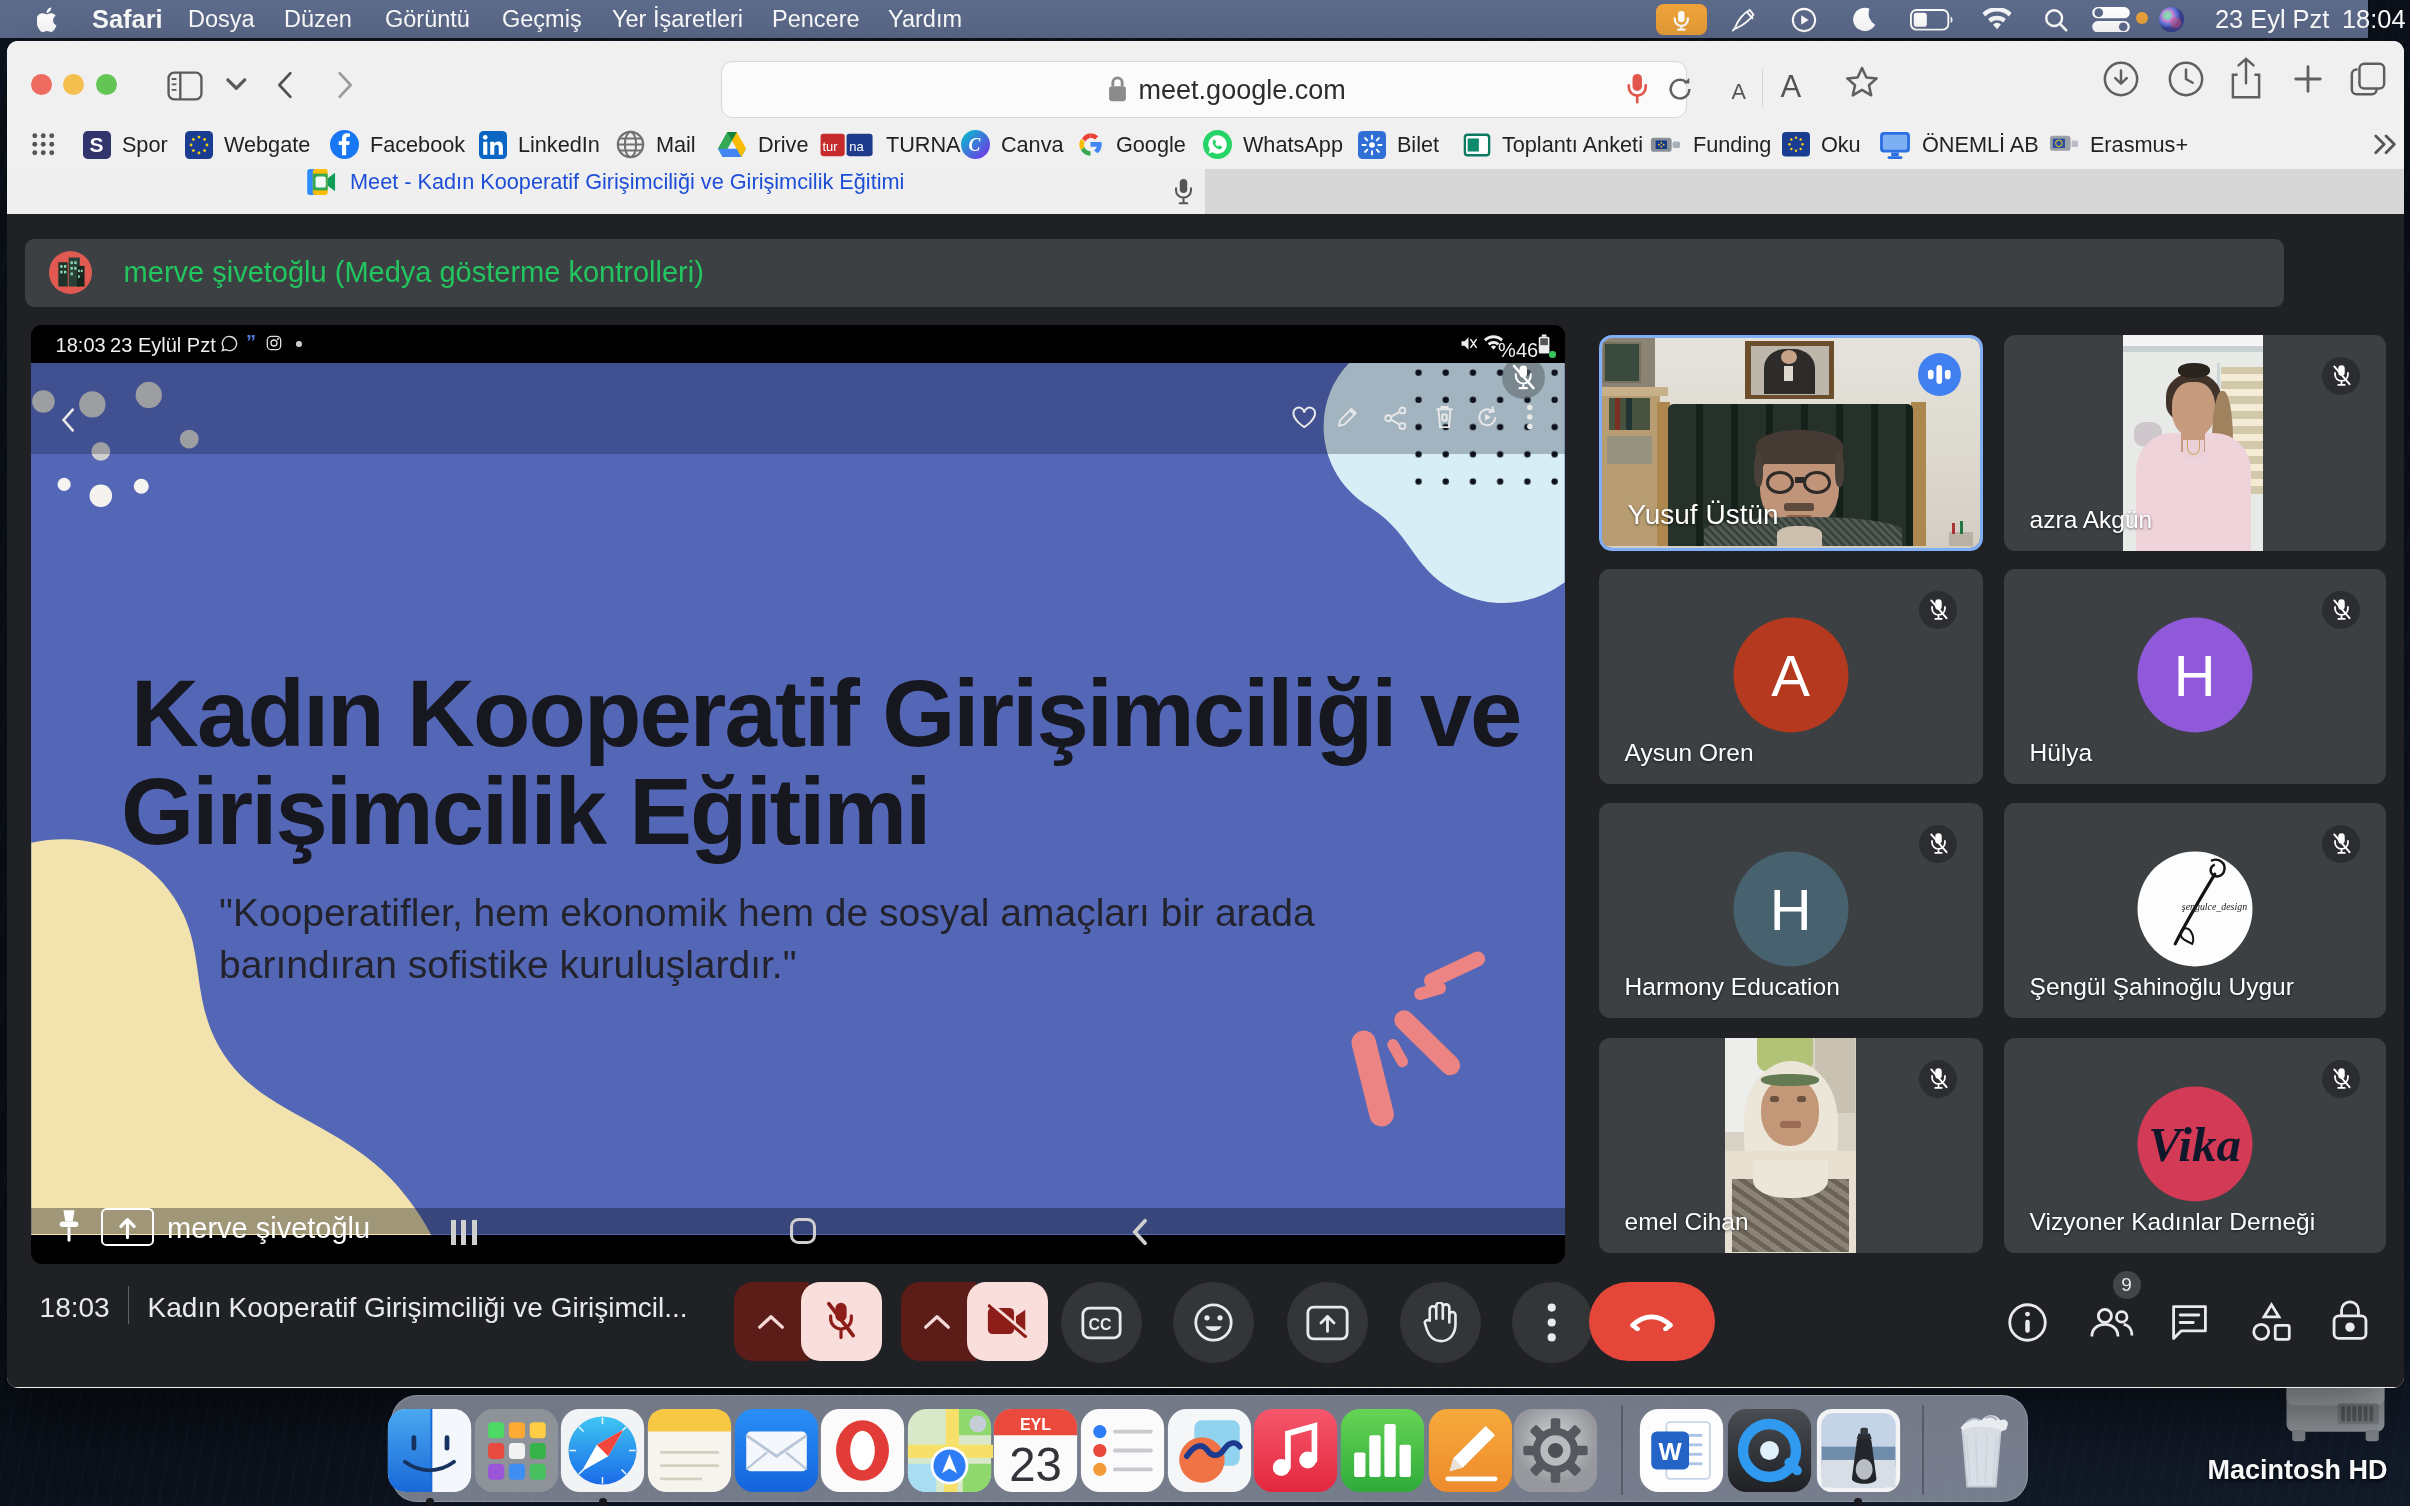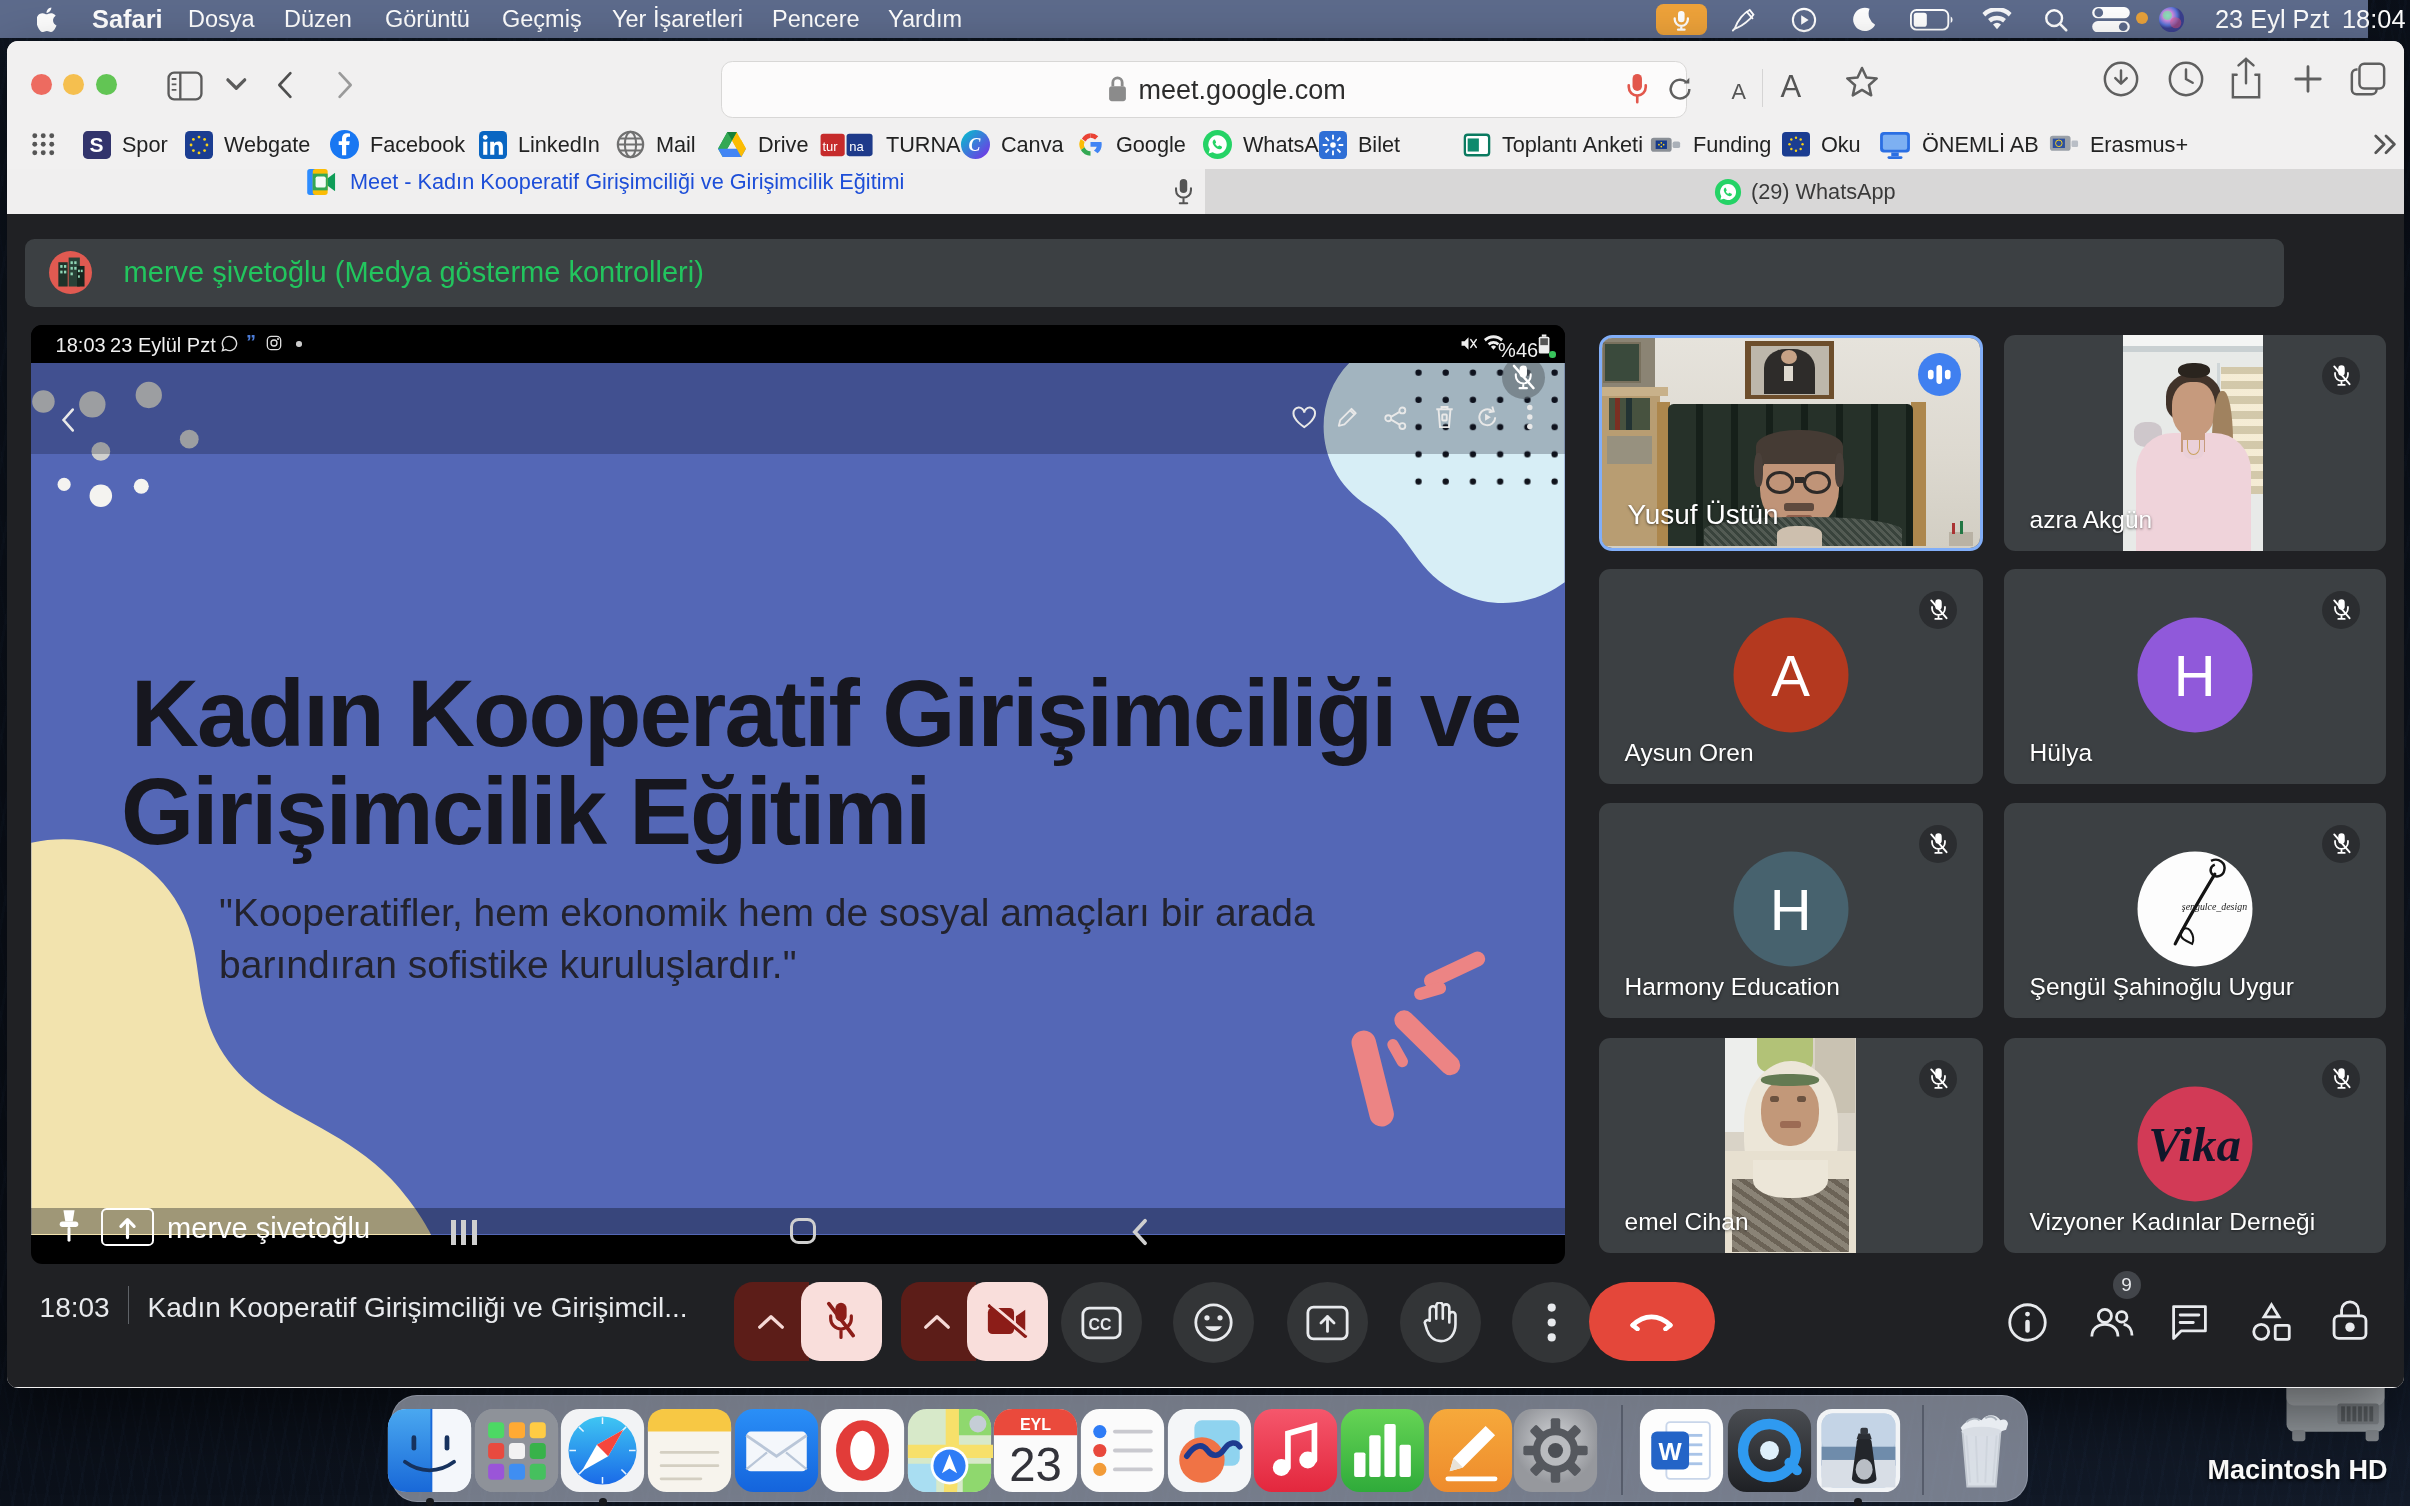--- a/index.html
+++ b/index.html
@@ -329,21 +329,21 @@
         <span>Google</span>
       </div>
     <div class="fav" style="left:1196px;">
         <svg width="29" height="29" viewBox="0 0 30 30">
           <circle cx="15" cy="15" r="15" fill="#25d366"></circle>
           <path d="M15 5.5a9.5 9.5 0 0 0-8 14.5l-1.2 4.2 4.3-1.1A9.5 9.5 0 1 0 15 5.5z" fill="#fff"></path>
           <path d="M11.4 9.9c.6-.1 1 0 1.2.6l.9 2c.1.3 0 .7-.2.9l-.8.9c.6 1.2 1.7 2.2 2.9 2.8l1-.9c.2-.2.6-.3.9-.1l2 1c.4.2.6.6.4 1-.3 1.2-1.5 2.1-2.8 1.9-3.3-.6-6.2-3.3-6.9-6.7-.2-1.2.5-2.5 1.4-3.4z" fill="#25d366"></path>
         </svg>
         <span>WhatsApp</span>
       </div>
-    <div class="fav" style="left:1312px;">
+    <div class="fav" style="left:1351px;">
         <svg width="28" height="28" viewBox="0 0 30 30">
           <rect width="30" height="30" rx="5" fill="#2f6fd6"></rect>
           <g fill="#fff">
             <circle cx="15" cy="15" r="3"></circle>
             <g stroke="#fff" stroke-width="2">
               <line x1="15" y1="4" x2="15" y2="9"></line>
               <line x1="15" y1="21" x2="15" y2="26"></line>
               <line x1="4" y1="15" x2="9" y2="15"></line>
               <line x1="21" y1="15" x2="26" y2="15"></line>
               <line x1="7" y1="7" x2="10.5" y2="10.5"></line>
@@ -428,28 +428,20 @@
           <rect x="9" y="8" width="11" height="12" rx="2" fill="#fff" opacity="0.95"></rect>
         </svg>
       <span>Meet - Kadın Kooperatif Girişimciliği ve Girişimcilik Eğitimi</span>
     </div>
     <svg class="abs" style="left:1166px;top:9.4px;" width="21" height="28" viewBox="0 0 22 30">
         <g fill="none" stroke="#555" stroke-width="2.2" stroke-linecap="round">
           <rect x="7" y="1" width="8" height="15" rx="4" fill="#555" stroke="none"></rect>
           <path d="M3 11v2a8 8 0 0 0 16 0v-2M11 21v6M7 27h8"></path>
         </g>
       </svg>
-    <div class="tab2">
-      <svg width="28" height="28" viewBox="0 0 30 30">
-          <circle cx="15" cy="15" r="14" fill="#25d366"></circle>
-          <path d="M15 6.5a8.5 8.5 0 0 0-7.2 13l-1 3.7 3.8-1A8.5 8.5 0 1 0 15 6.5z" fill="#fff"></path>
-          <path d="M11.7 10.5c.6-.1.9 0 1.1.5l.8 1.8c.1.3 0 .6-.2.8l-.7.8c.5 1.1 1.5 2 2.6 2.5l.9-.8c.2-.2.5-.3.8-.1l1.8.9c.4.2.5.5.4.9-.3 1.1-1.4 1.9-2.5 1.7-3-.5-5.6-3-6.2-6-.2-1.1.5-2.3 1.2-3z" fill="#25d366"></path>
-        </svg>
-      <span>(29) WhatsApp</span>
-    </div>
   </div>
 
   <div class="content" id="meet">
 
     <div class="abs banner">
       <div class="abs" style="left:24.5px;top:12.2px;width:43px;height:43px;border-radius:50%;background:#e05a51;overflow:hidden;">
         <svg width="43" height="43" viewBox="0 0 46 46">
           <rect x="10" y="12" width="10" height="26" fill="#1e3229"></rect>
           <rect x="21" y="7" width="12" height="31" fill="#284137"></rect>
           <rect x="30" y="16" width="8" height="22" fill="#16251e"></rect>

